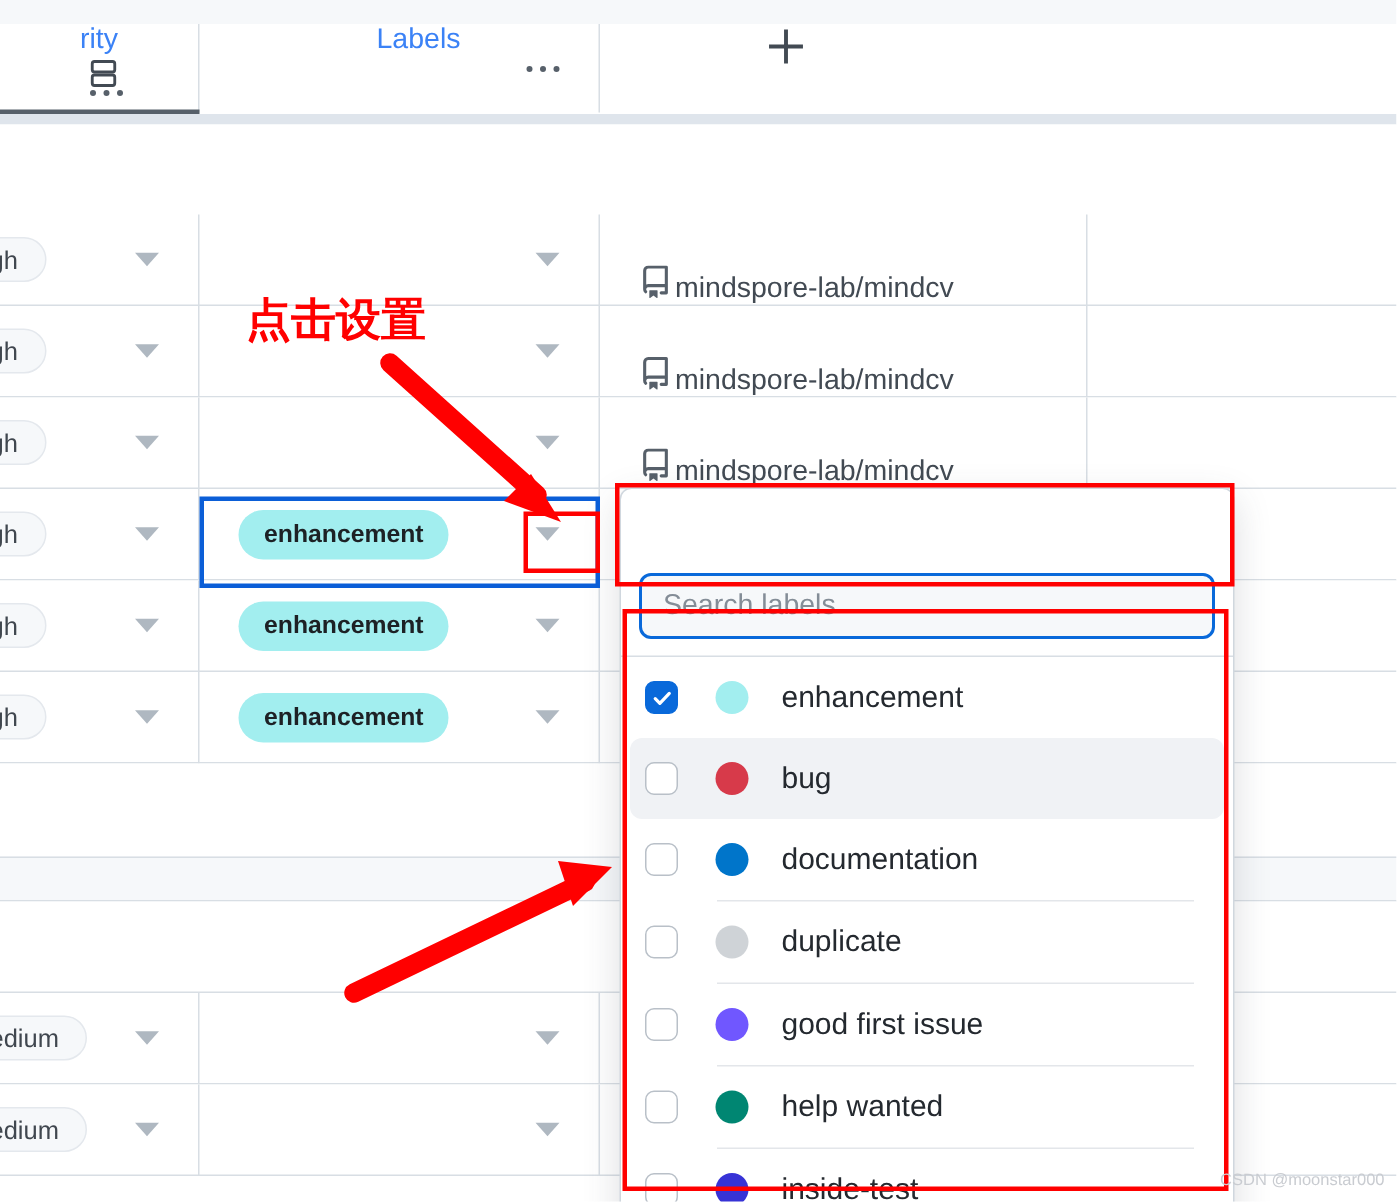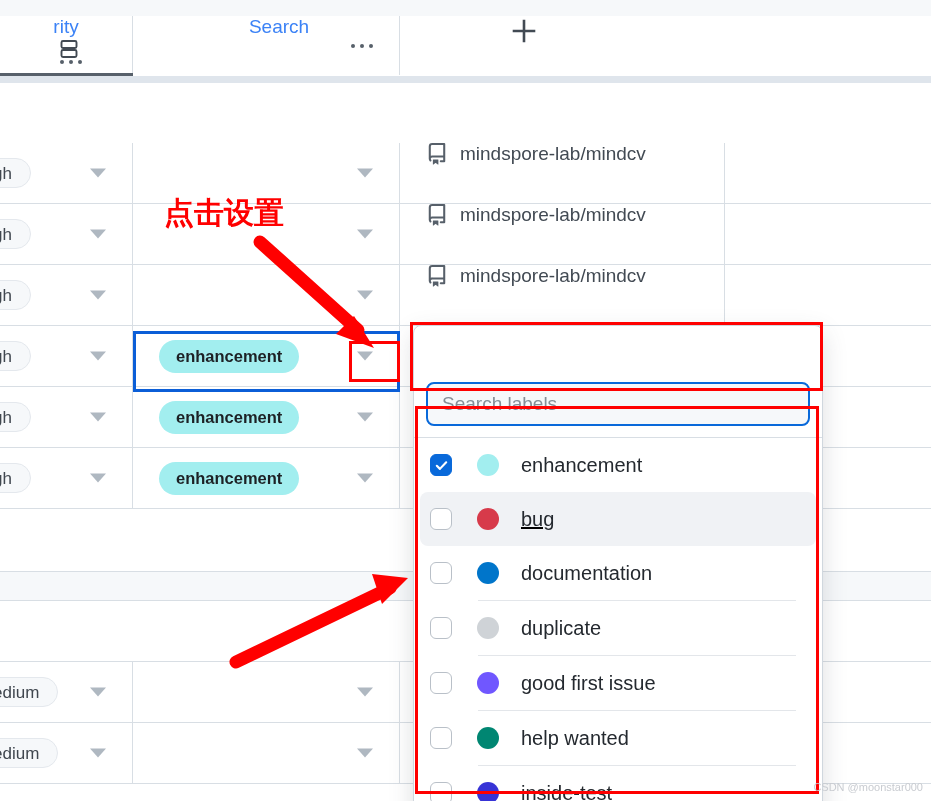--- a/index.html
+++ b/index.html
@@ -99,21 +99,21 @@
   }
 
   .caret {
     position: absolute; right: 26px; top: 50%; transform: translateY(-50%);
     width: 0; height: 0;
     border-left: 8px solid transparent;
     border-right: 8px solid transparent;
     border-top: 9px solid #afb8c1;
   }
 
-  .repo-cell { display: flex; align-items: flex-start; gap: 12px; }
+  .repo-cell { display: flex; align-items: flex-end; gap: 2px; }
   .repo-name { font-size: 19px; color: #424a53; }
 
   
   .band-row {
     position: relative; width: 931px; height: 30px;
     background: #f6f8fa;
     border-bottom: 1px solid #d8dee4;
     border-top: 1px solid #d8dee4;
   }
   .tall-row { height: 62px; border-bottom: none; }
@@ -141,21 +141,21 @@
   }
   .dd-search::placeholder { color: #848d97; }
 
   .dd-list { padding: 0; }
   .dd-item {
     display: flex; align-items: center;
     height: 54px;
     padding: 0 14px 0 16px;
     position: relative;
   }
-  .dd-item.hover { background: #f0f2f5; border-radius: 8px; margin: 0 6px; padding-left: 10px; text-decoration: underline; }
+  .dd-item.hover { background: #f0f2f5; border-radius: 8px; margin: 0 6px; padding-left: 10px; }
   .dd-sep { height: 1px; background: #e3e6ea; margin: 0 26px 0 64px; }
 
   .cb {
     width: 22px; height: 22px; border-radius: 6px;
     border: 1px solid #b9c0c8; background: #ffffff;
     flex: 0 0 auto;
     display: flex; align-items: center; justify-content: center;
   }
   .cb.checked { background: #0969da; border-color: #0969da; }
   .dot { width: 22px; height: 22px; border-radius: 50%; margin-left: 25px; flex: 0 0 auto; }
@@ -199,21 +199,21 @@
         </svg>
       </span>
       <span class="pri-dots">
           <i></i>
           <i></i>
           <i></i>
         </span>
     </div>
 
     <div class="hcell hcell-labels">
-      <span class="hcell-title">Search</span>
+      <span class="hcell-title">Labels</span>
       <span class="hdots">
           <i></i>
           <i></i>
           <i></i>
         </span>
     </div>
 
 
     <div class="hcell hcell-plus">
       <span class="plus-icon">

